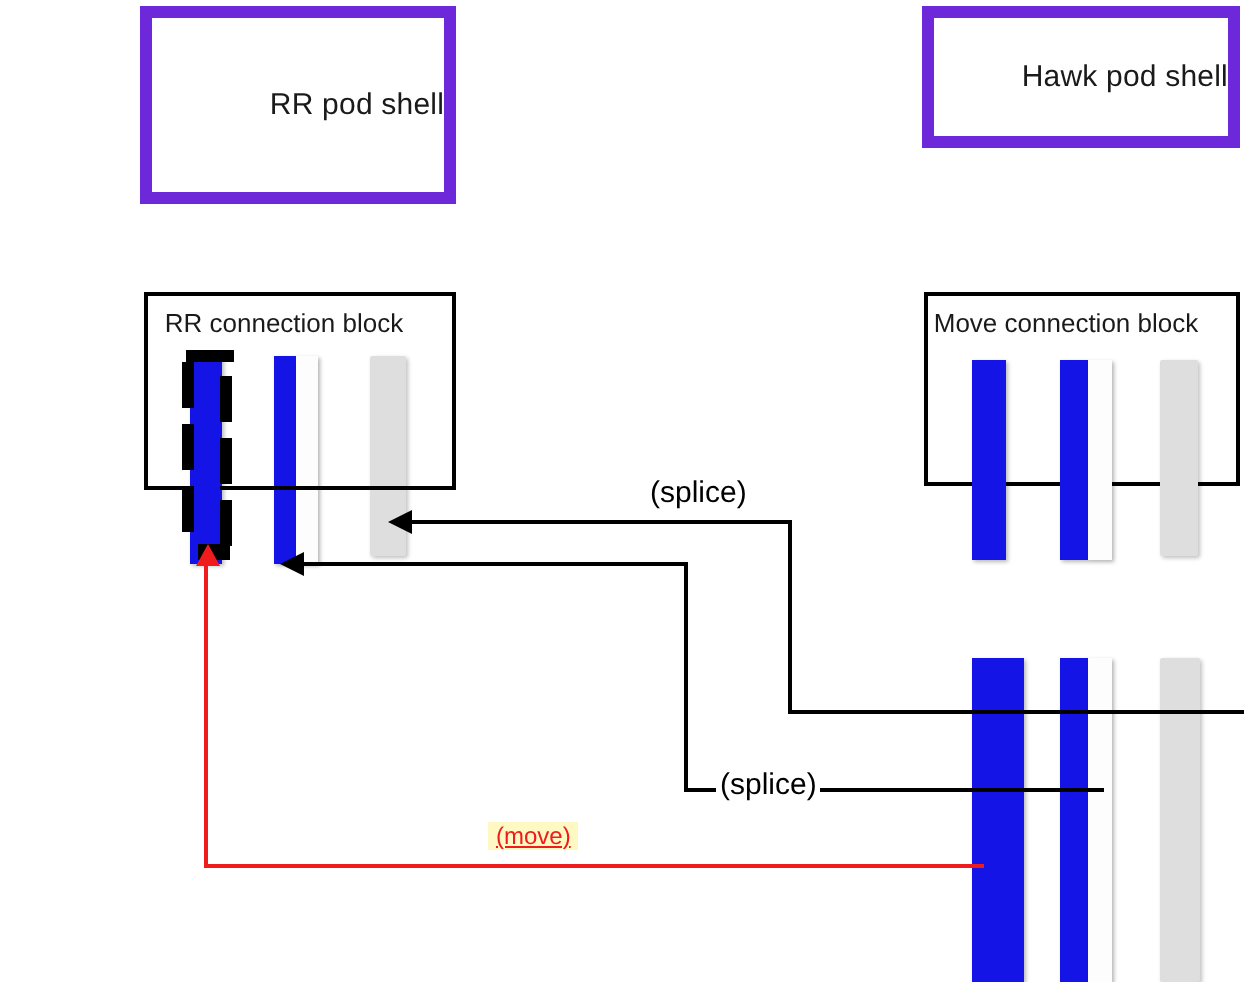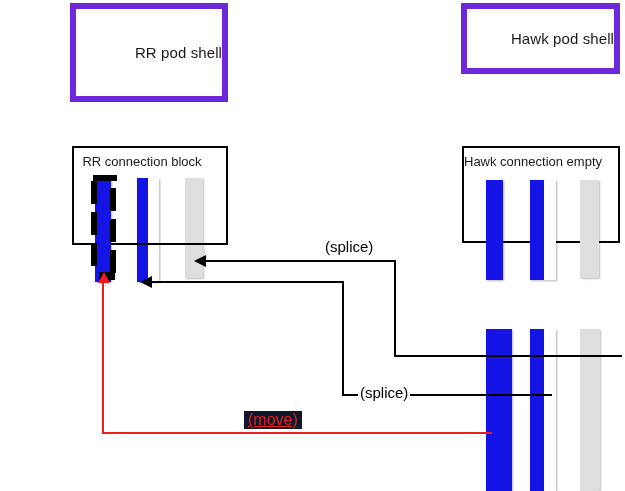--- a/index.html
+++ b/index.html
@@ -58,22 +58,22 @@
     border-left:6px solid transparent;border-right:6px solid transparent;
     border-bottom:11px solid #ee1c1c;
   }
 
   
   .splice{
     position:absolute;font-size:15px;color:#000;white-space:nowrap;
     background:#fff;padding:0 2px;margin-left:13px;
   }
   .movetag{
-    position:absolute;font-size:16px;color:#ee1c1c;white-space:nowrap;
-    background:#0f172a;padding:0 4px;text-decoration:underline;
+    position:absolute;font-size:12px;color:#ee1c1c;white-space:nowrap;
+    background:#fef9c3;padding:0 4px;text-decoration:underline;
   }
   .noteblock{
     position:absolute;font-size:13.5px;font-weight:bold;color:#cc1111;
     line-height:15.5px;white-space:nowrap;
   }
   .noteblock .b{color:#1414e6;}
 </style>
 </head>
 <body>
 
@@ -85,21 +85,21 @@
 
   <div class="shellbox" style="left:461px;top:3px;width:159px;height:71px;">
     <span class="lbl">Hawk pod shell</span>
   </div>
 
   <div class="connbox" style="left:72px;top:146px;width:156px;height:99px;">
     <span class="lbl">RR connection block</span>
   </div>
 
   <div class="connbox" style="left:462px;top:146px;width:158px;height:97px;">
-    <span class="lbl">Hawk connection empty</span>
+    <span class="lbl">Move connection block</span>
   </div>
 
   <div class="bar blue" style="left:95px;top:178px;width:16px;height:104px;"></div>
   <div class="bar blue" style="left:137px;top:178px;width:11px;height:104px;"></div>
   <div class="bar white" style="left:148px;top:178px;width:11px;height:104px;"></div>
   <div class="bar gray" style="left:185px;top:178px;width:18px;height:100px;"></div>
 
   <div class="post" style="left:93px;top:175px;width:24px;height:6px;"></div>
   <div class="post" style="left:91px;top:181px;width:6px;height:23px;"></div>
   <div class="post" style="left:110px;top:188px;width:6px;height:23px;"></div>

